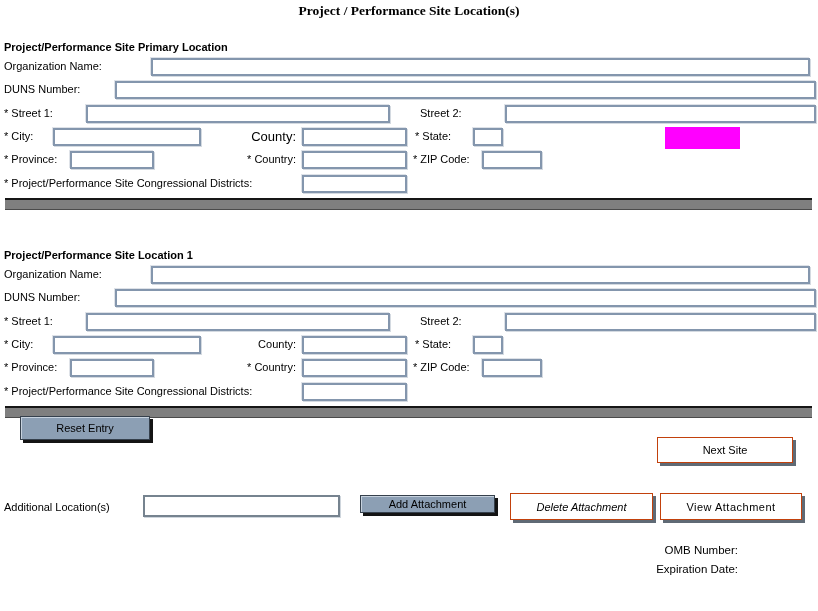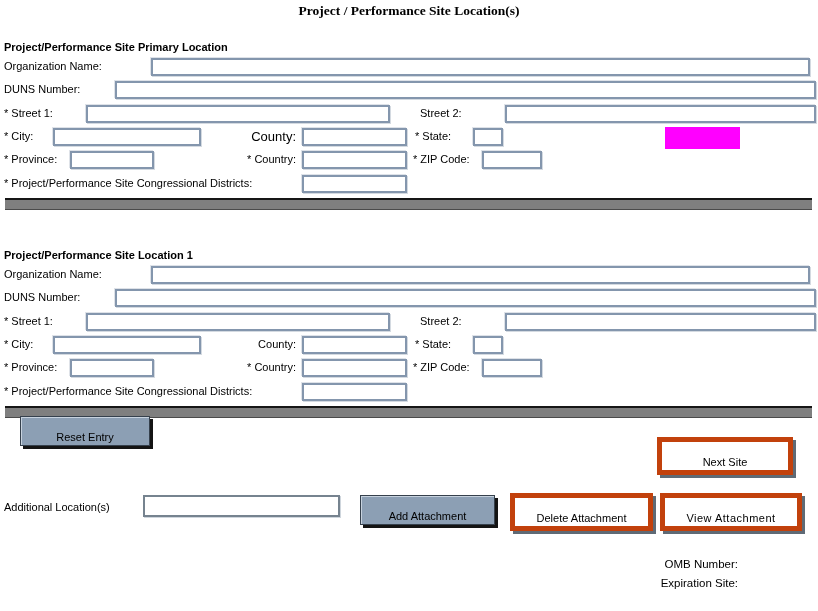--- a/index.html
+++ b/index.html
@@ -26,32 +26,32 @@
     border:2px solid #76838f; height:22px;
     box-shadow:1px 1px 0 #cfd6dd;
   }
   .divider{
     position:absolute; left:5px; width:807px; height:12px; box-sizing:border-box;
     background:#7f7f7f; border-top:2px solid #161616; border-bottom:1px solid #4a4a4a;
   }
   .highlight{ position:absolute; background:#FF00FF; }
   .btn{
     position:absolute; box-sizing:border-box; text-align:center; cursor:pointer;
-    font-family:"Liberation Sans", sans-serif; font-size:11px; color:#000; padding:14px;
+    font-family:"Liberation Sans", sans-serif; font-size:11px; color:#000; padding:0;
   }
   .btn-blue{
     background:#8c9fb4; border:1px solid #35404c;
     box-shadow:inset 1px 1px 0 #c7d2de, 3px 3px 0 #141414;
   }
   .btn-white{
-    background:#fff; border:5px solid #c2410c;
+    background:#fff; border:1px solid #c2410c;
     box-shadow:3px 3px 0 #5f6a75;
   }
   #footer-block{
-    position:absolute; top:555px; right:80px; text-align:right; line-height:19px; font-size:11.5px;
+    position:absolute; top:541px; right:80px; text-align:right; line-height:19px; font-size:11.5px;
   }
 </style>
 </head>
 <body>
 
 <div id="page">
 
   <div id="page-title">Project / Performance Site Location(s)</div>
 
   <div class="section" style="top:41px; height:169px;">
@@ -124,21 +124,21 @@
   </div>
 
   <button class="btn btn-blue" style="left:20px; top:416px; width:130px; height:24px;">Reset Entry</button>
 
   <button class="btn btn-white" style="left:657px; top:437px; width:136px; height:26px;">Next Site</button>
 
   <label class="lbl" style="left:4px; top:501px;">Additional Location(s)</label>
   <input class="inp inp-gray" style="left: 143px; top: 495px; width: 197px;" value="">
 
   <button class="btn btn-blue" style="left:360px; top:495px; width:135px; height:18px;">Add Attachment</button>
-  <button class="btn btn-white" style="left:510px; top:493px; width:143px; height:27px;">Delete Attachment</button>
-  <button class="btn btn-white" style="left:660px; top:493px; width:142px; height:21px; letter-spacing:0.5px;">View Attachment</button>
+  <button class="btn btn-white" style="left:510px; top:493px; width:143px; height:27px;font-style:italic;">Delete Attachment</button>
+  <button class="btn btn-white" style="left:660px; top:493px; width:142px; height:27px; letter-spacing:0.5px;">View Attachment</button>
 
   <div id="footer-block">
     <div>OMB Number:</div>
-    <div>Expiration Site:</div>
+    <div>Expiration Date:</div>
   </div>
 
 </div>
 
 </body></html>

